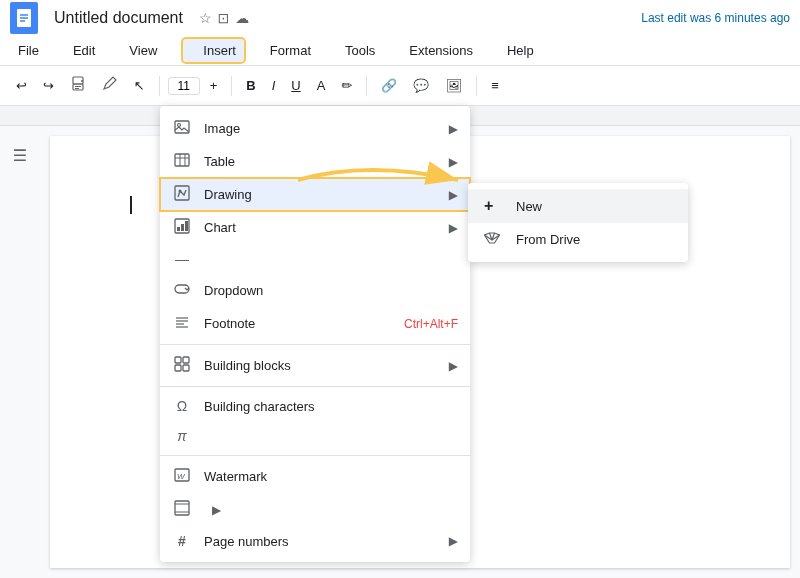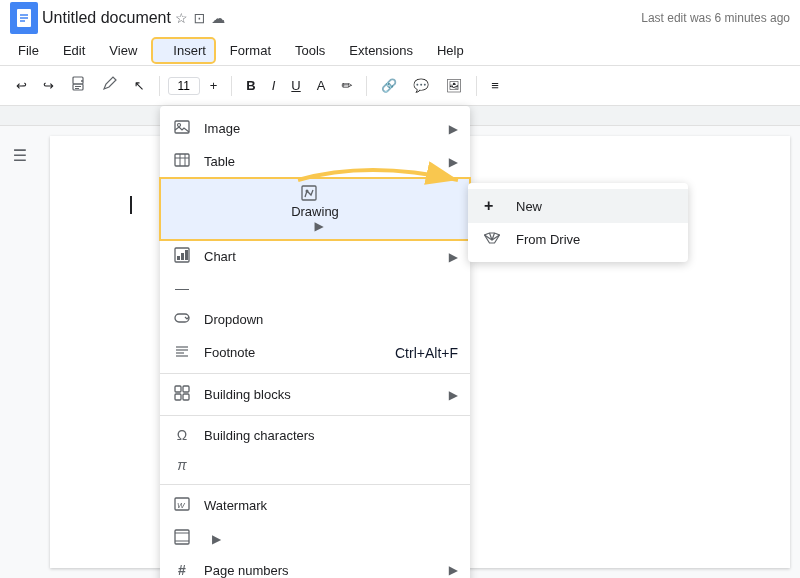--- a/index.html
+++ b/index.html
@@ -12,21 +12,21 @@
       overflow: hidden;
       position: relative;
     }
 
     
     .title-bar {
       background: #fff;
       padding: 6px 10px;
       display: flex;
       align-items: center;
-      gap: 4px;
+      gap: 16px;
       height: 36px;
     }
     .doc-icon {
       width: 28px;
       height: 32px;
       background: #4285f4;
       border-radius: 2px;
       display: flex;
       align-items: center;
       justify-content: center;
@@ -42,32 +42,32 @@
     }
     .title-icons {
       display: flex;
       gap: 6px;
       align-items: center;
       color: #5f6368;
       font-size: 14px;
     }
     .last-edit {
       margin-left: auto;
-      color: #737373;
+      color: #0369a1;
       font-size: 12px;
       text-decoration: none;
     }
 
     
     .menu-bar {
       background: #fff;
       padding: 2px 10px;
       display: flex;
       align-items: center;
-      gap: 8px;
+      gap: 18px;
       height: 30px;
       border-bottom: 1px solid #e0e0e0;
     }
     .menu-item {
       padding: 4px 8px;
       border-radius: 3px;
       cursor: pointer;
       color: #202124;
       font-size: 13px;
       white-space: nowrap;
@@ -194,22 +194,22 @@
       margin-right: 12px;
       color: #5f6368;
       font-size: 14px;
       text-align: center;
       flex-shrink: 0;
     }
     .menu-row-label {
       flex: 1;
     }
     .menu-row-shortcut {
-      color: #0f172a;
-      font-size: 14px;
+      color: #ef4444;
+      font-size: 12px;
       margin-left: auto;
       text-align: center;
     }
     .menu-row-arrow {
       color: #5f6368;
       font-size: 12px;
       margin-left: 8px;
     }
     .menu-divider {
       height: 1px;
@@ -376,21 +376,21 @@
         <rect x="1" y="2" width="14" height="12" rx="1" stroke="#5f6368" stroke-width="1.3"></rect>
         <line x1="1" y1="6" x2="15" y2="6" stroke="#5f6368" stroke-width="1"></line>
         <line x1="6" y1="2" x2="6" y2="14" stroke="#5f6368" stroke-width="1"></line>
         <line x1="11" y1="2" x2="11" y2="14" stroke="#5f6368" stroke-width="1"></line>
       </svg>
     </span>
     <span class="menu-row-label">Table</span>
     <span class="menu-row-arrow">▶</span>
   </div>
 
-  <div class="menu-row highlighted" style="outline: 2px solid #f9c74f; outline-offset:-1px;flex-direction:column;">
+  <div class="menu-row highlighted" style="outline: 2px solid #f9c74f; outline-offset:-1px;">
     <span class="menu-row-icon">
       <svg width="16" height="16" viewBox="0 0 16 16" fill="none">
         <rect x="1" y="1" width="14" height="14" rx="1" stroke="#5f6368" stroke-width="1.3"></rect>
         <path d="M4 12 L6 6 L10 10 L12 5" stroke="#5f6368" stroke-width="1.3" fill="none"></path>
         <circle cx="6" cy="6" r="1.5" fill="#5f6368"></circle>
       </svg>
     </span>
     <span class="menu-row-label">Drawing</span>
     <span class="menu-row-arrow">▶</span>
   </div>

